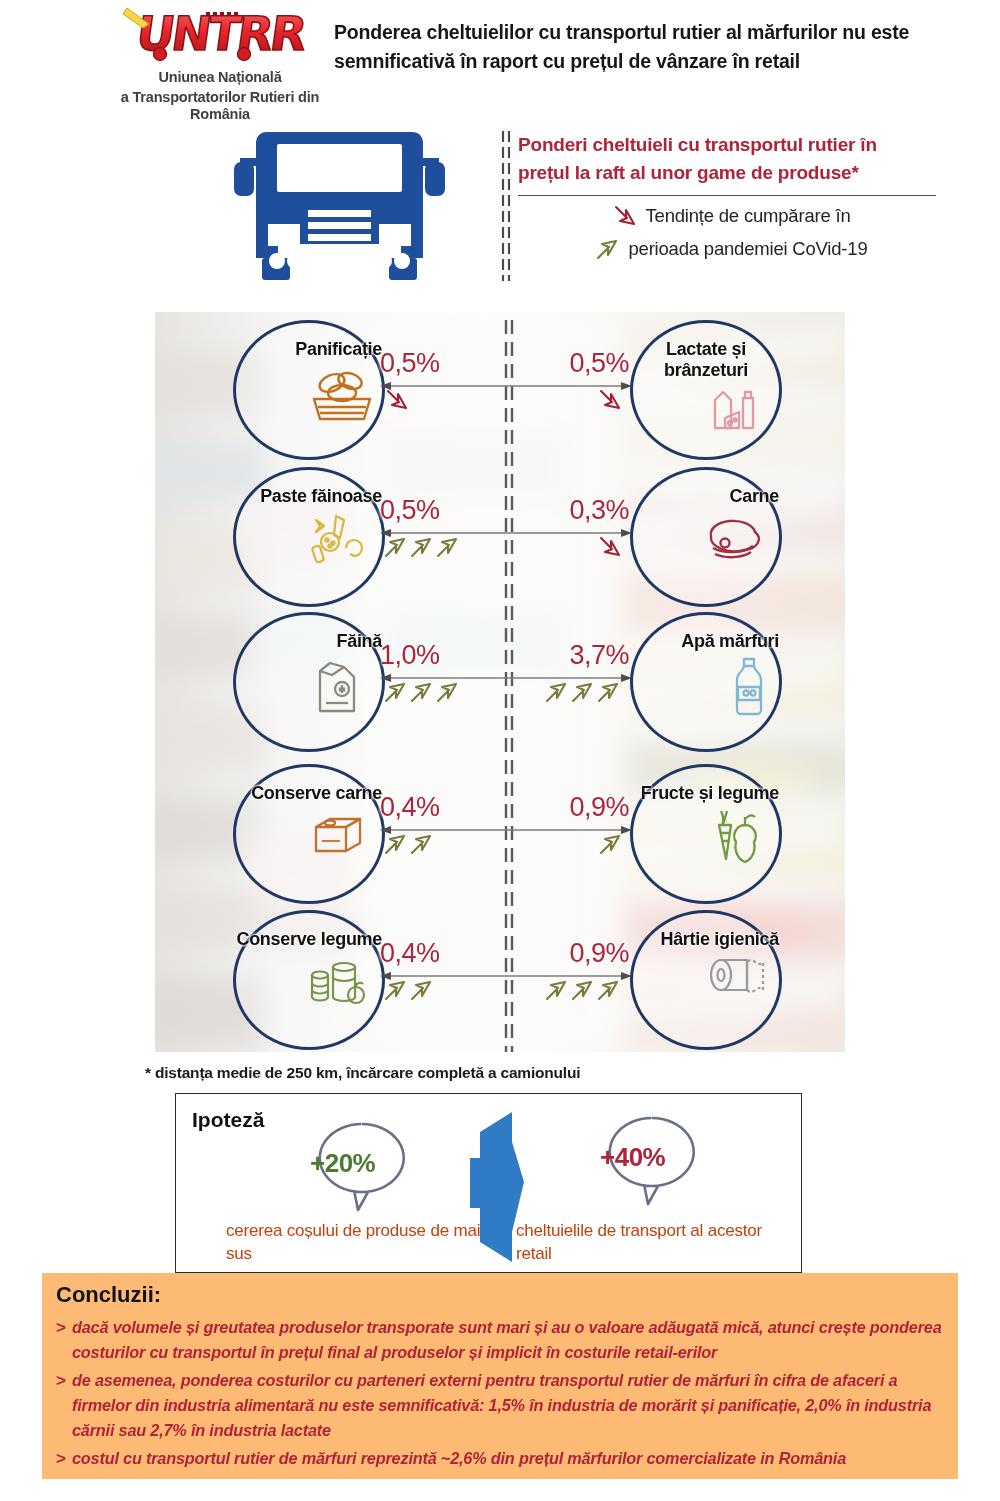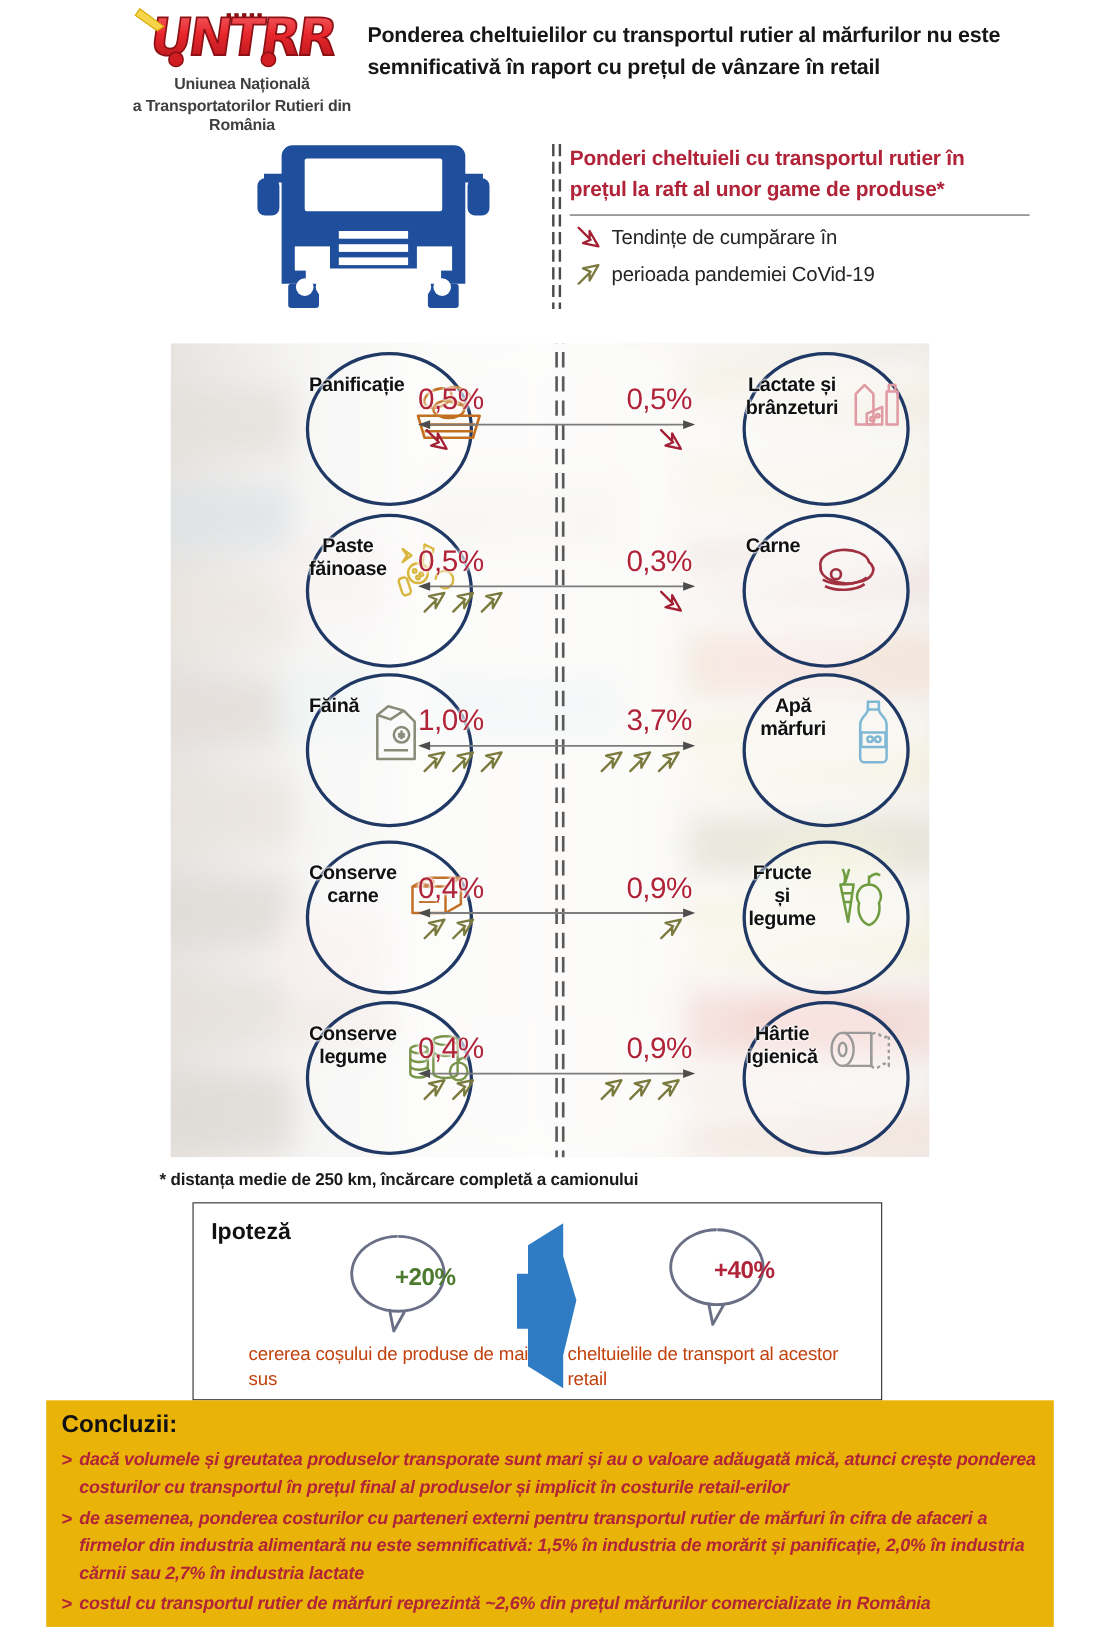--- a/index.html
+++ b/index.html
@@ -41,21 +41,21 @@
   }
   .sub-block { position: absolute; left: 500px; top: 131px; width: 440px; }
   .sub-title {
     font-size: 19px; font-weight: bold; color: #b02338;
     line-height: 28px; padding-left: 18px; letter-spacing: -0.2px;
   }
   .sub-rule {
     border-top: 1.5px solid #555; margin: 8px 0 4px 18px; width: 418px;
   }
   .legend-row {
-    display: flex; align-items: center; padding-left: 18px; margin-top: 6px;
+    display: flex; align-items: center; padding-left: 18px; margin-top: 6px; justify-content: center;
   }
   .legend-arrows { width: 38px; }
   .legend-label {
     font-size: 18.5px; color: #242424; line-height: 27px;
     letter-spacing: -0.2px;
   }
   .sub-bars {
     position: absolute; left: 0px; top: 0px; width: 13px; height: 150px;
   }
 
@@ -65,23 +65,22 @@
     overflow: hidden;
   }
   .shelf-bg { position: absolute; inset: 0; }
   .divider { position: absolute; left: 348px; top: -36px; height: 800px; width: 12px; }
 
   .row { position: absolute; left: 0; width: 690px; height: 148px; }
   .bubble {
     position: absolute; width: 152px; height: 140px;
     border: 3.5px solid #1f3864; border-radius: 50%;
     background: rgba(255,255,255,0.28);
-    display: flex; align-items: flex-start;
+    display: flex; flex-direction: column; align-items: flex-end;
     padding-top: 16px;
-    margin-left: 45px;
   }
   .bubble.left  { left: 78px; }
   .bubble.right { left: 475px; }
   .bubble-label {
     font-size: 18px; font-weight: bold; color: #111; text-align: center;
     line-height: 21px; letter-spacing: -0.3px;
     text-shadow: 0 0 3px #fff, 0 0 3px #fff, 0 0 2px #fff;
   }
   .bubble-icon { margin-top: 3px; }
 
@@ -110,35 +109,35 @@
     border: 1.6px solid #2c2c2c; background: #fff;
   }
   .hypo-title {
     position: absolute; left: 16px; top: 14px;
     font-size: 21px; font-weight: bold; color: #111;
   }
   .speech { position: absolute; width: 104px; height: 98px; }
   .speech.a { left: 134px; top: 24px; }
   .speech.b { left: 424px; top: 18px; }
   .speech-val {
-    position: absolute; width: 100%; text-align: right; top: 30px;
-    font-size: 22px; font-weight: bold; letter-spacing: -0.5px;
+    position: absolute; width: 100%; text-align: left; top: 30px;
+    font-size: 26px; font-weight: bold; letter-spacing: -0.5px;
   }
   .hypo-cap {
     position: absolute; text-align: left; font-size: 17px;
     color: #c2410c; line-height: 23px; letter-spacing: -0.2px;
   }
   .hypo-cap.a { left: 50px; top: 125px; width: 270px; }
   .hypo-cap.b { left: 340px; top: 125px; width: 275px; }
   .big-arrow { position: absolute; left: 290px; top: 18px; }
 
   
   .concl {
     position: absolute; left: 42px; top: 1273px; width: 916px; height: 206px;
-    background: #eab308;
+    background: #fdba74;
   }
   .concl-title {
     position: absolute; left: 14px; top: 9px;
     font-size: 22px; font-weight: bold; color: #111;
   }
   .concl-list { position: absolute; left: 14px; top: 42px; width: 890px; }
   .concl-item {
     display: flex; margin-bottom: 3px;
   }
   .concl-gt {

